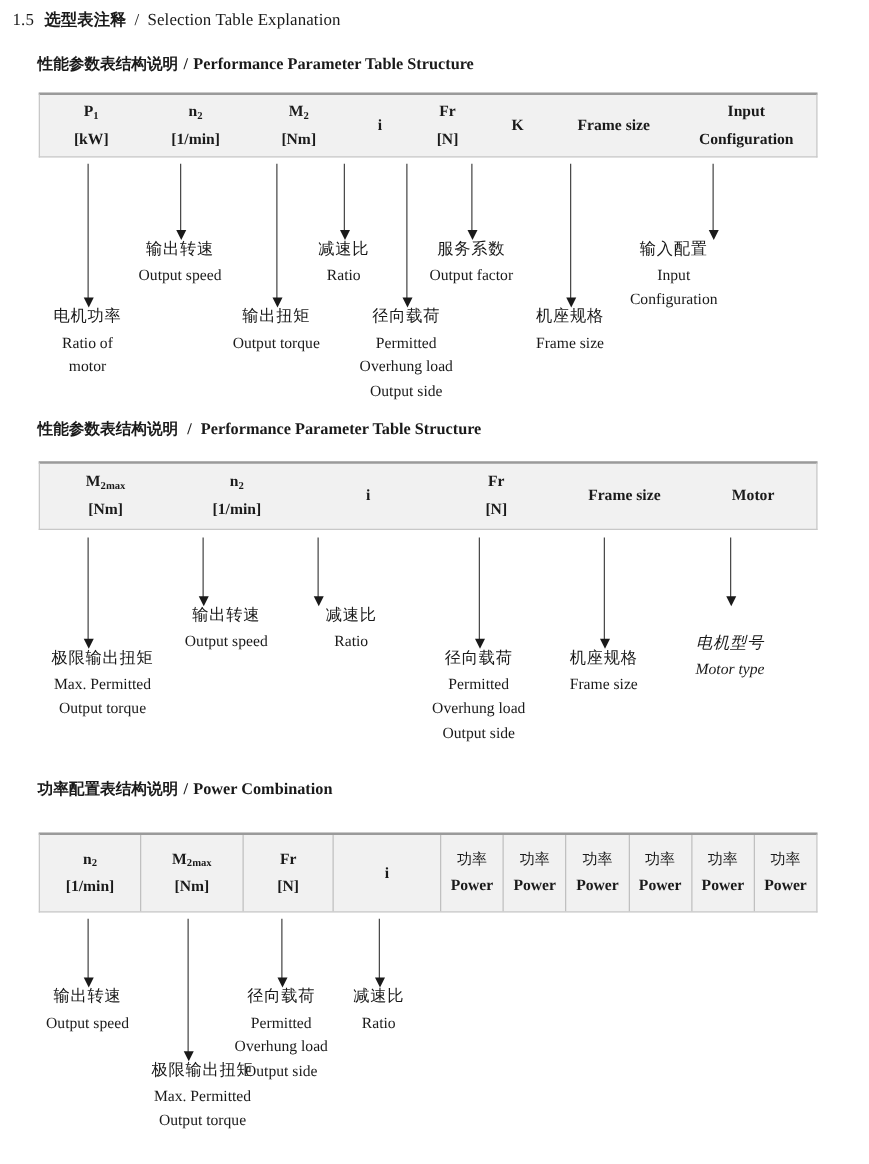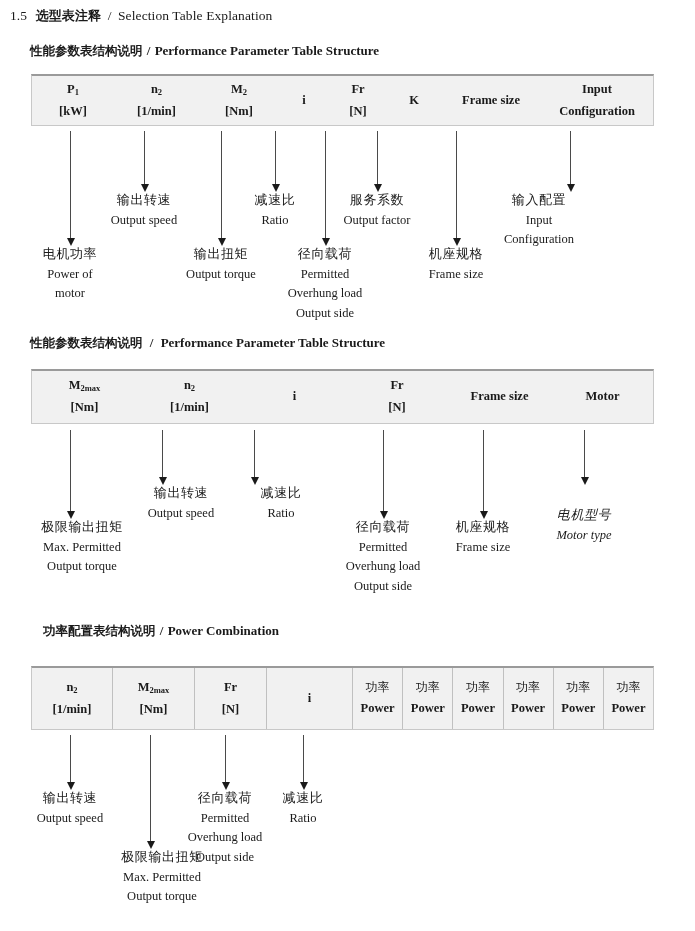--- a/index.html
+++ b/index.html
@@ -187,21 +187,21 @@
   <span class="en">Output factor</span>
 </div>
 <div class="lbl" style="left:539px; top:190px;">
   <span class="cn">输入配置</span>
   <span class="en">Input</span>
   <span class="en">Configuration</span>
 </div>
 
 <div class="lbl" style="left:70px; top:244px;">
   <span class="cn">电机功率</span>
-  <span class="en">Power of</span>
+  <span class="en">Ratio of</span>
   <span class="en">motor</span>
 </div>
 <div class="lbl" style="left:221px; top:244px;">
   <span class="cn">输出扭矩</span>
   <span class="en">Output torque</span>
 </div>
 <div class="lbl" style="left:325px; top:244px;">
   <span class="cn">径向载荷</span>
   <span class="en">Permitted</span>
   <span class="en">Overhung load</span>
@@ -271,21 +271,21 @@
   <span class="cn">径向载荷</span>
   <span class="en">Permitted</span>
   <span class="en">Overhung load</span>
   <span class="en">Output side</span>
 </div>
 <div class="lbl" style="left:483px; top:517px;">
   <span class="cn">机座规格</span>
   <span class="en">Frame size</span>
 </div>
 
-<div class="sub-title" style="left:30px; top:623px;margin-left:13px;">
+<div class="sub-title" style="left:30px; top:623px;">
   <span class="cn">功率配置表结构说明</span>
   <span class="en" style="margin:0 1px;">/</span>
   <span class="en">Power Combination</span>
 </div>
 
 <div class="tbl tbl-div" style="left:31px; top:666px; width:623px; height:64px;">
   <div class="tcell" style="width:80px;">
     <div><span>n</span><sub>2</sub></div>
     <div>[1/min]</div>
   </div>

